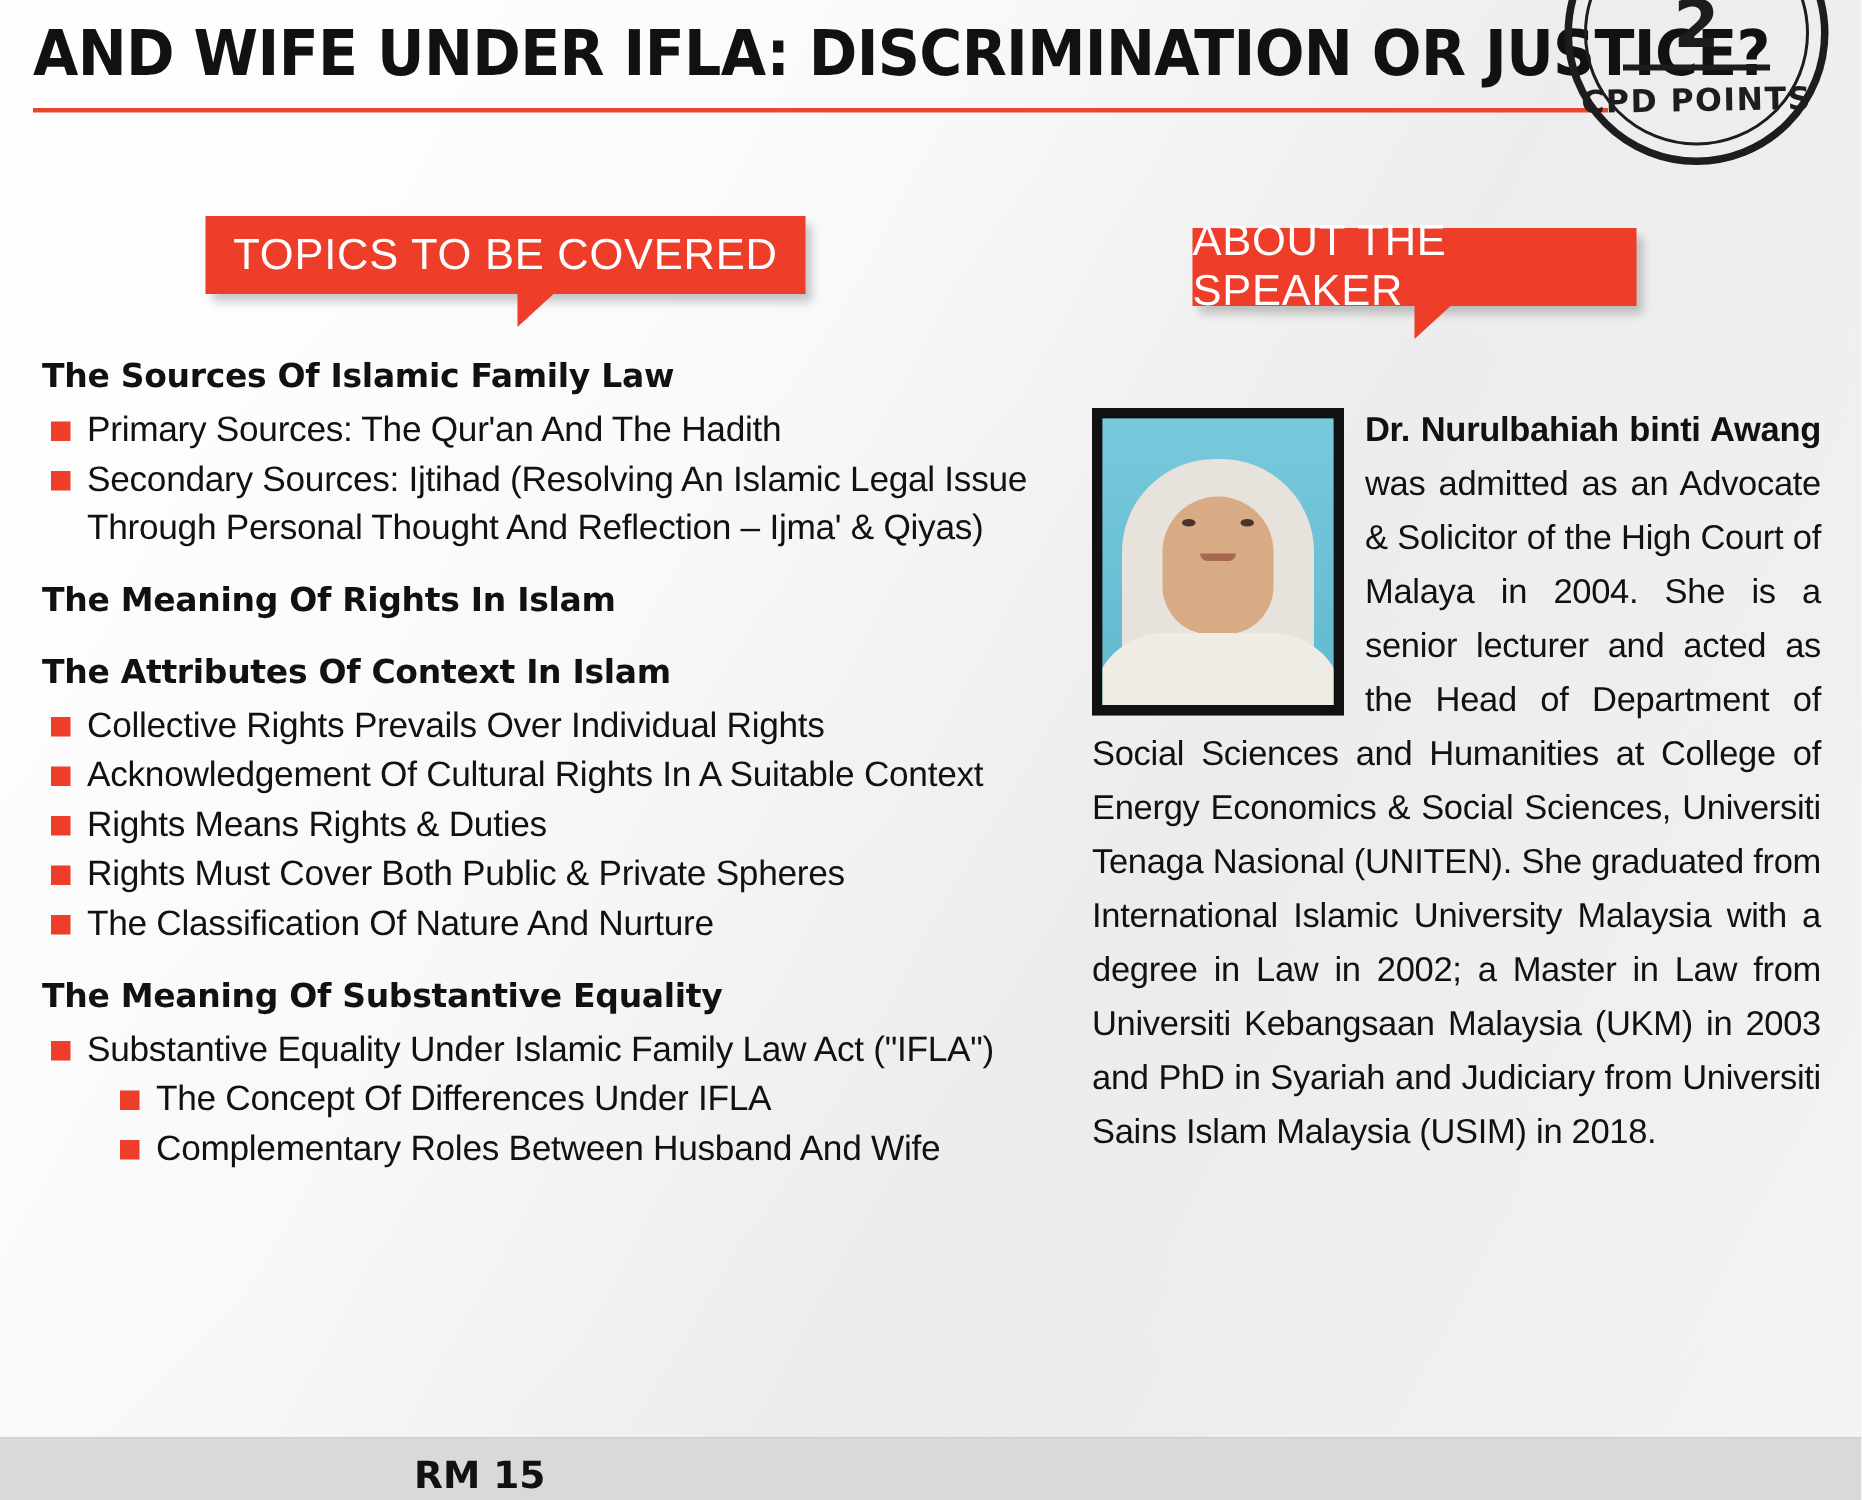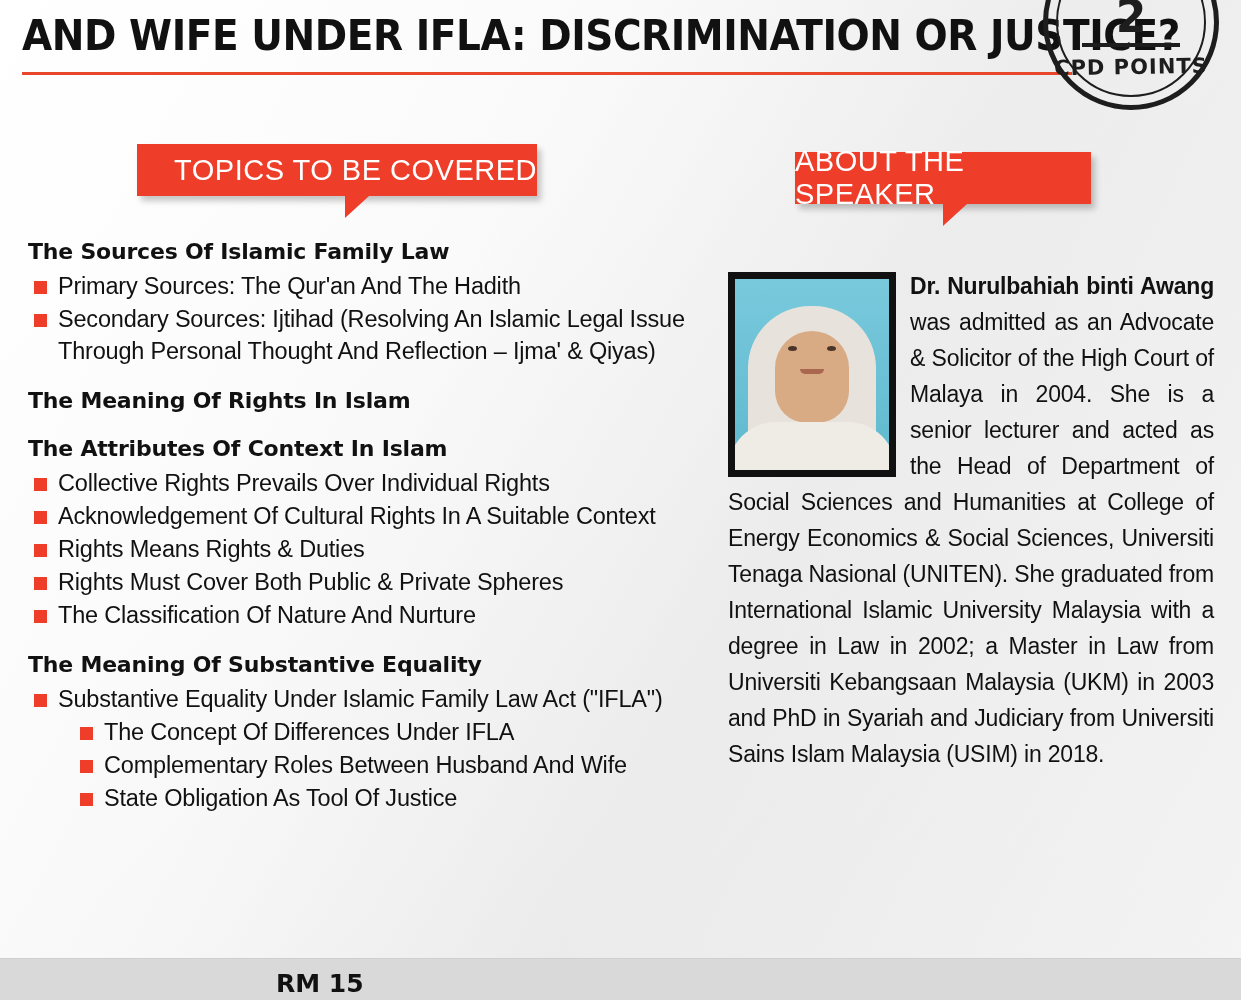--- a/index.html
+++ b/index.html
@@ -102,21 +102,21 @@
   
   .banner {
     position: absolute;
     background: #ee3d29;
     color: #ffffff;
     font-size: 29px;
     font-weight: normal;
     letter-spacing: 0.5px;
     display: flex;
     align-items: center;
-    justify-content: flex-end;
+    justify-content: center;
     height: 52px;
     box-shadow: 4px 5px 6px rgba(0,0,0,0.22);
   }
   .banner .tail {
     position: absolute;
     bottom: -22px;
     left: 52%;
     width: 0; height: 0;
     border-left: 24px solid #ee3d29;
     border-right: 24px solid transparent;
@@ -303,21 +303,20 @@
       <li><span class="sq"></span><span>The Classification Of Nature And Nurture</span></li>
     </ul>
 
     <div class="heading spaced">The Meaning Of Substantive Equality</div>
     <ul class="bullets">
       <li><span class="sq"></span><span>Substantive Equality Under Islamic Family Law Act ("IFLA")</span></li>
     </ul>
     <ul class="bullets sub">
       <li><span class="sq"></span><span>The Concept Of Differences Under IFLA</span></li>
       <li><span class="sq"></span><span>Complementary Roles Between Husband And Wife</span></li>
-      <li><span class="sq"></span><span>State Obligation As Tool Of Justice</span></li>
     </ul>
   </div>
 
   <div class="right-col">
     <div class="speaker-photo">
       <div class="photo-bg"></div>
       <div class="photo-shawl"></div>
       <div class="photo-face"></div>
       <div class="photo-eye l"></div>
       <div class="photo-eye r"></div>

